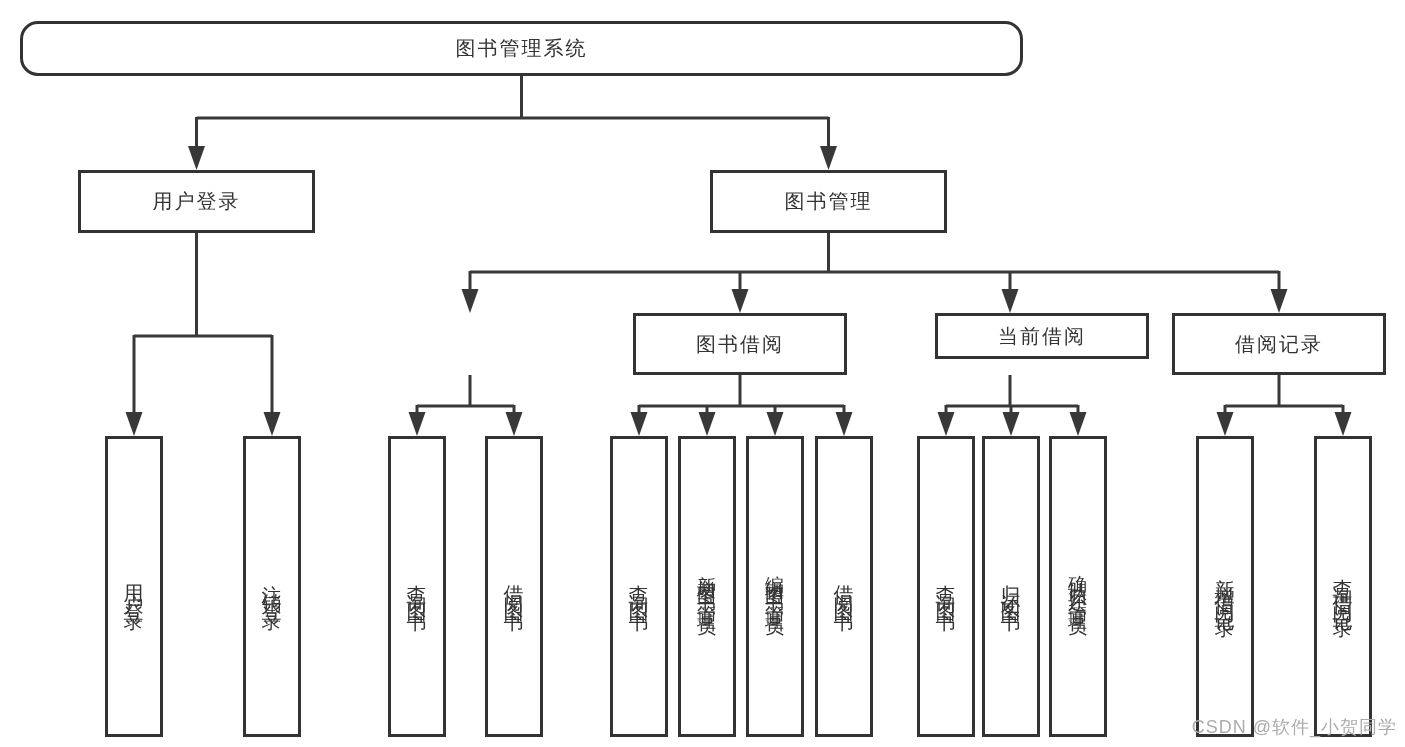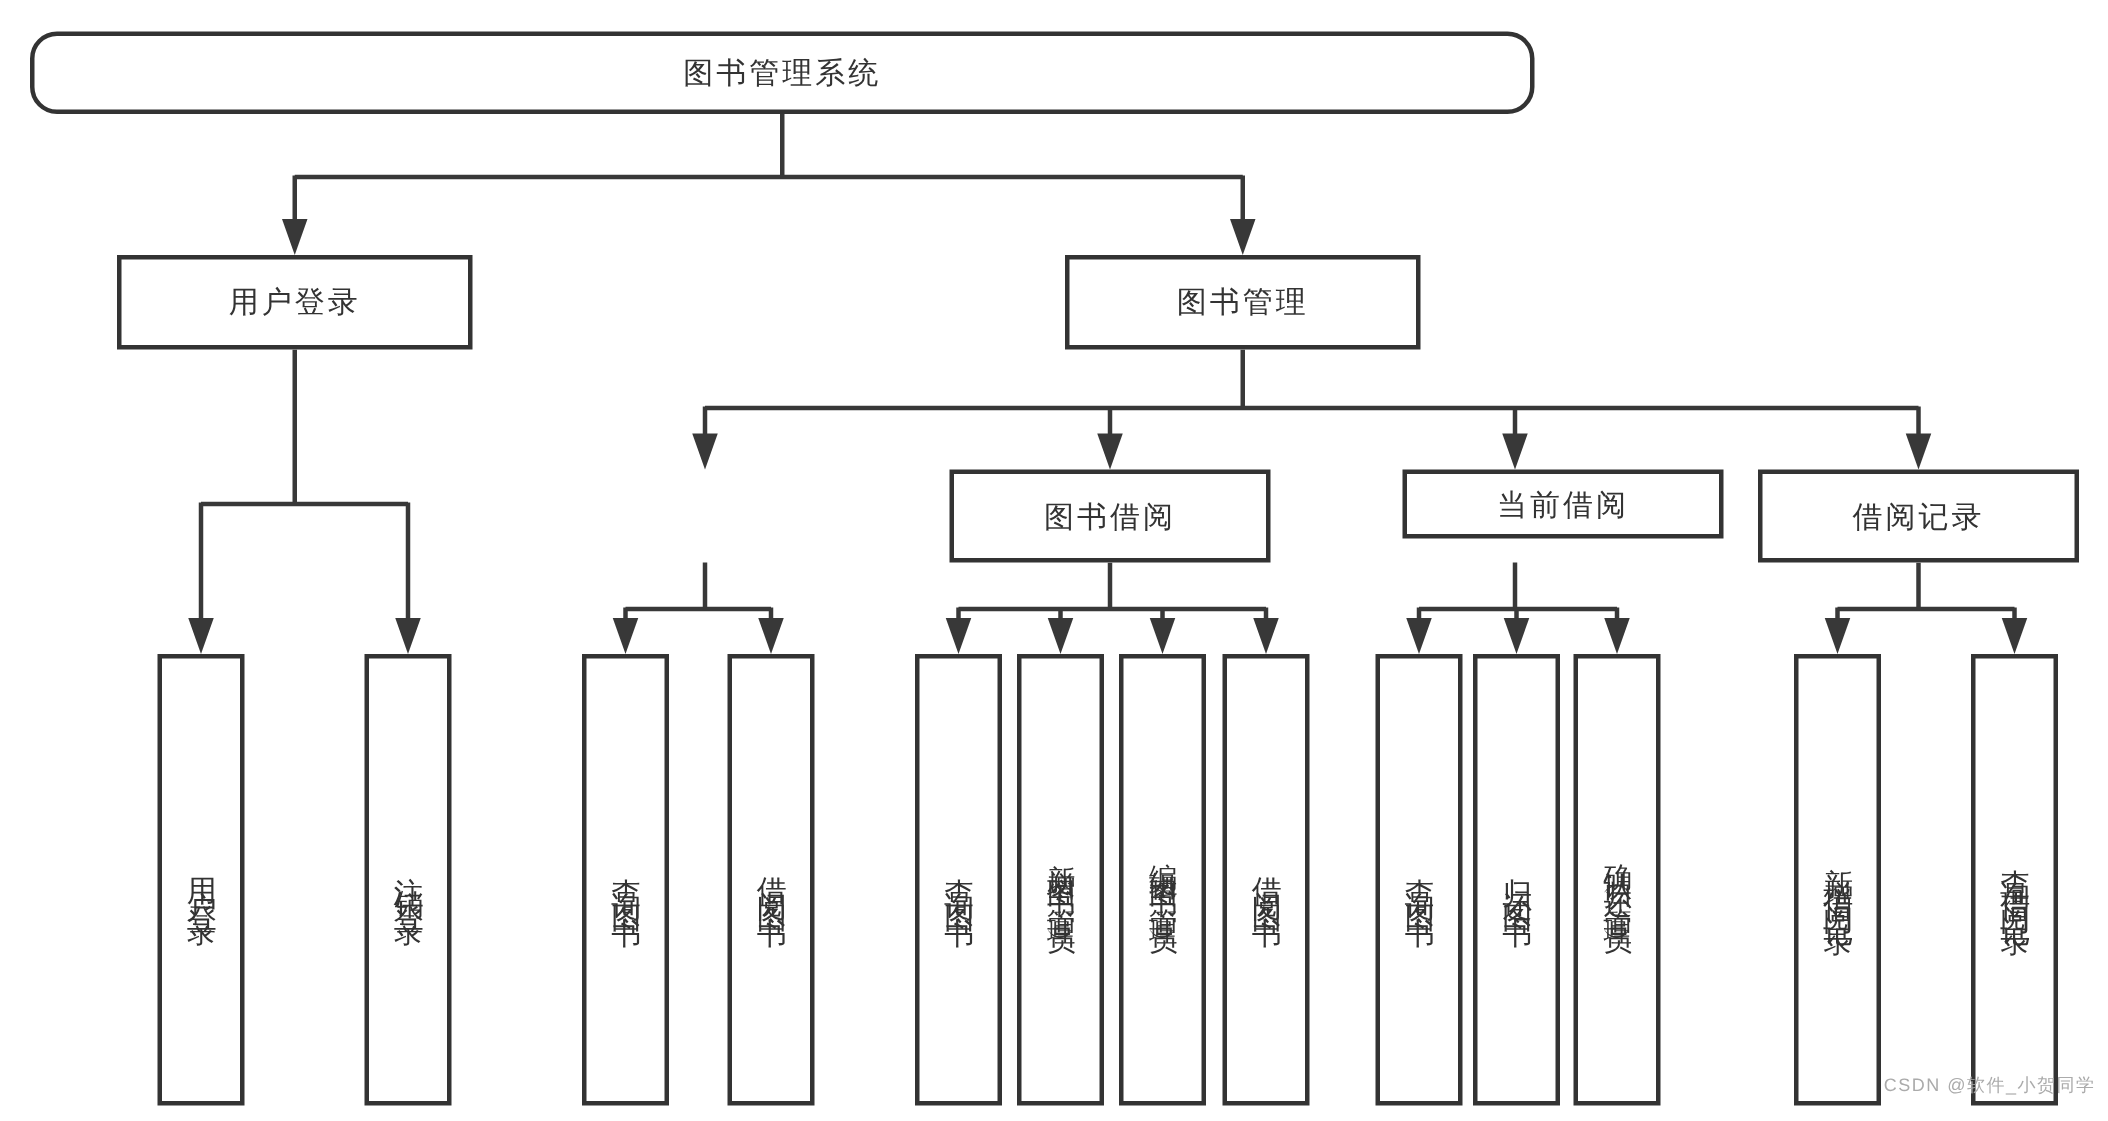--- a/index.html
+++ b/index.html
@@ -19,21 +19,21 @@
     color:#333333;font-size:20px;box-sizing:border-box;
   }
   .leaf span{
     writing-mode:vertical-rl;text-orientation:mixed;
     letter-spacing:9px;line-height:1;white-space:nowrap;
   }
   svg line{stroke:#383838;stroke-width:3;}
   svg polygon{fill:#383838;}
   .watermark{
     position:absolute;right:8px;top:715px;z-index:6;
-    color:#ababab;font-size:12px;letter-spacing:1px;
+    color:#ababab;font-size:18px;letter-spacing:1px;
   }
 </style>
 </head>
 <body>
 
 <div class="canvas">
 
   <svg class="layer" width="1405" height="747" viewBox="0 0 1405 747">
 
     <line x1="521.5" y1="68" x2="521.5" y2="118"></line>

